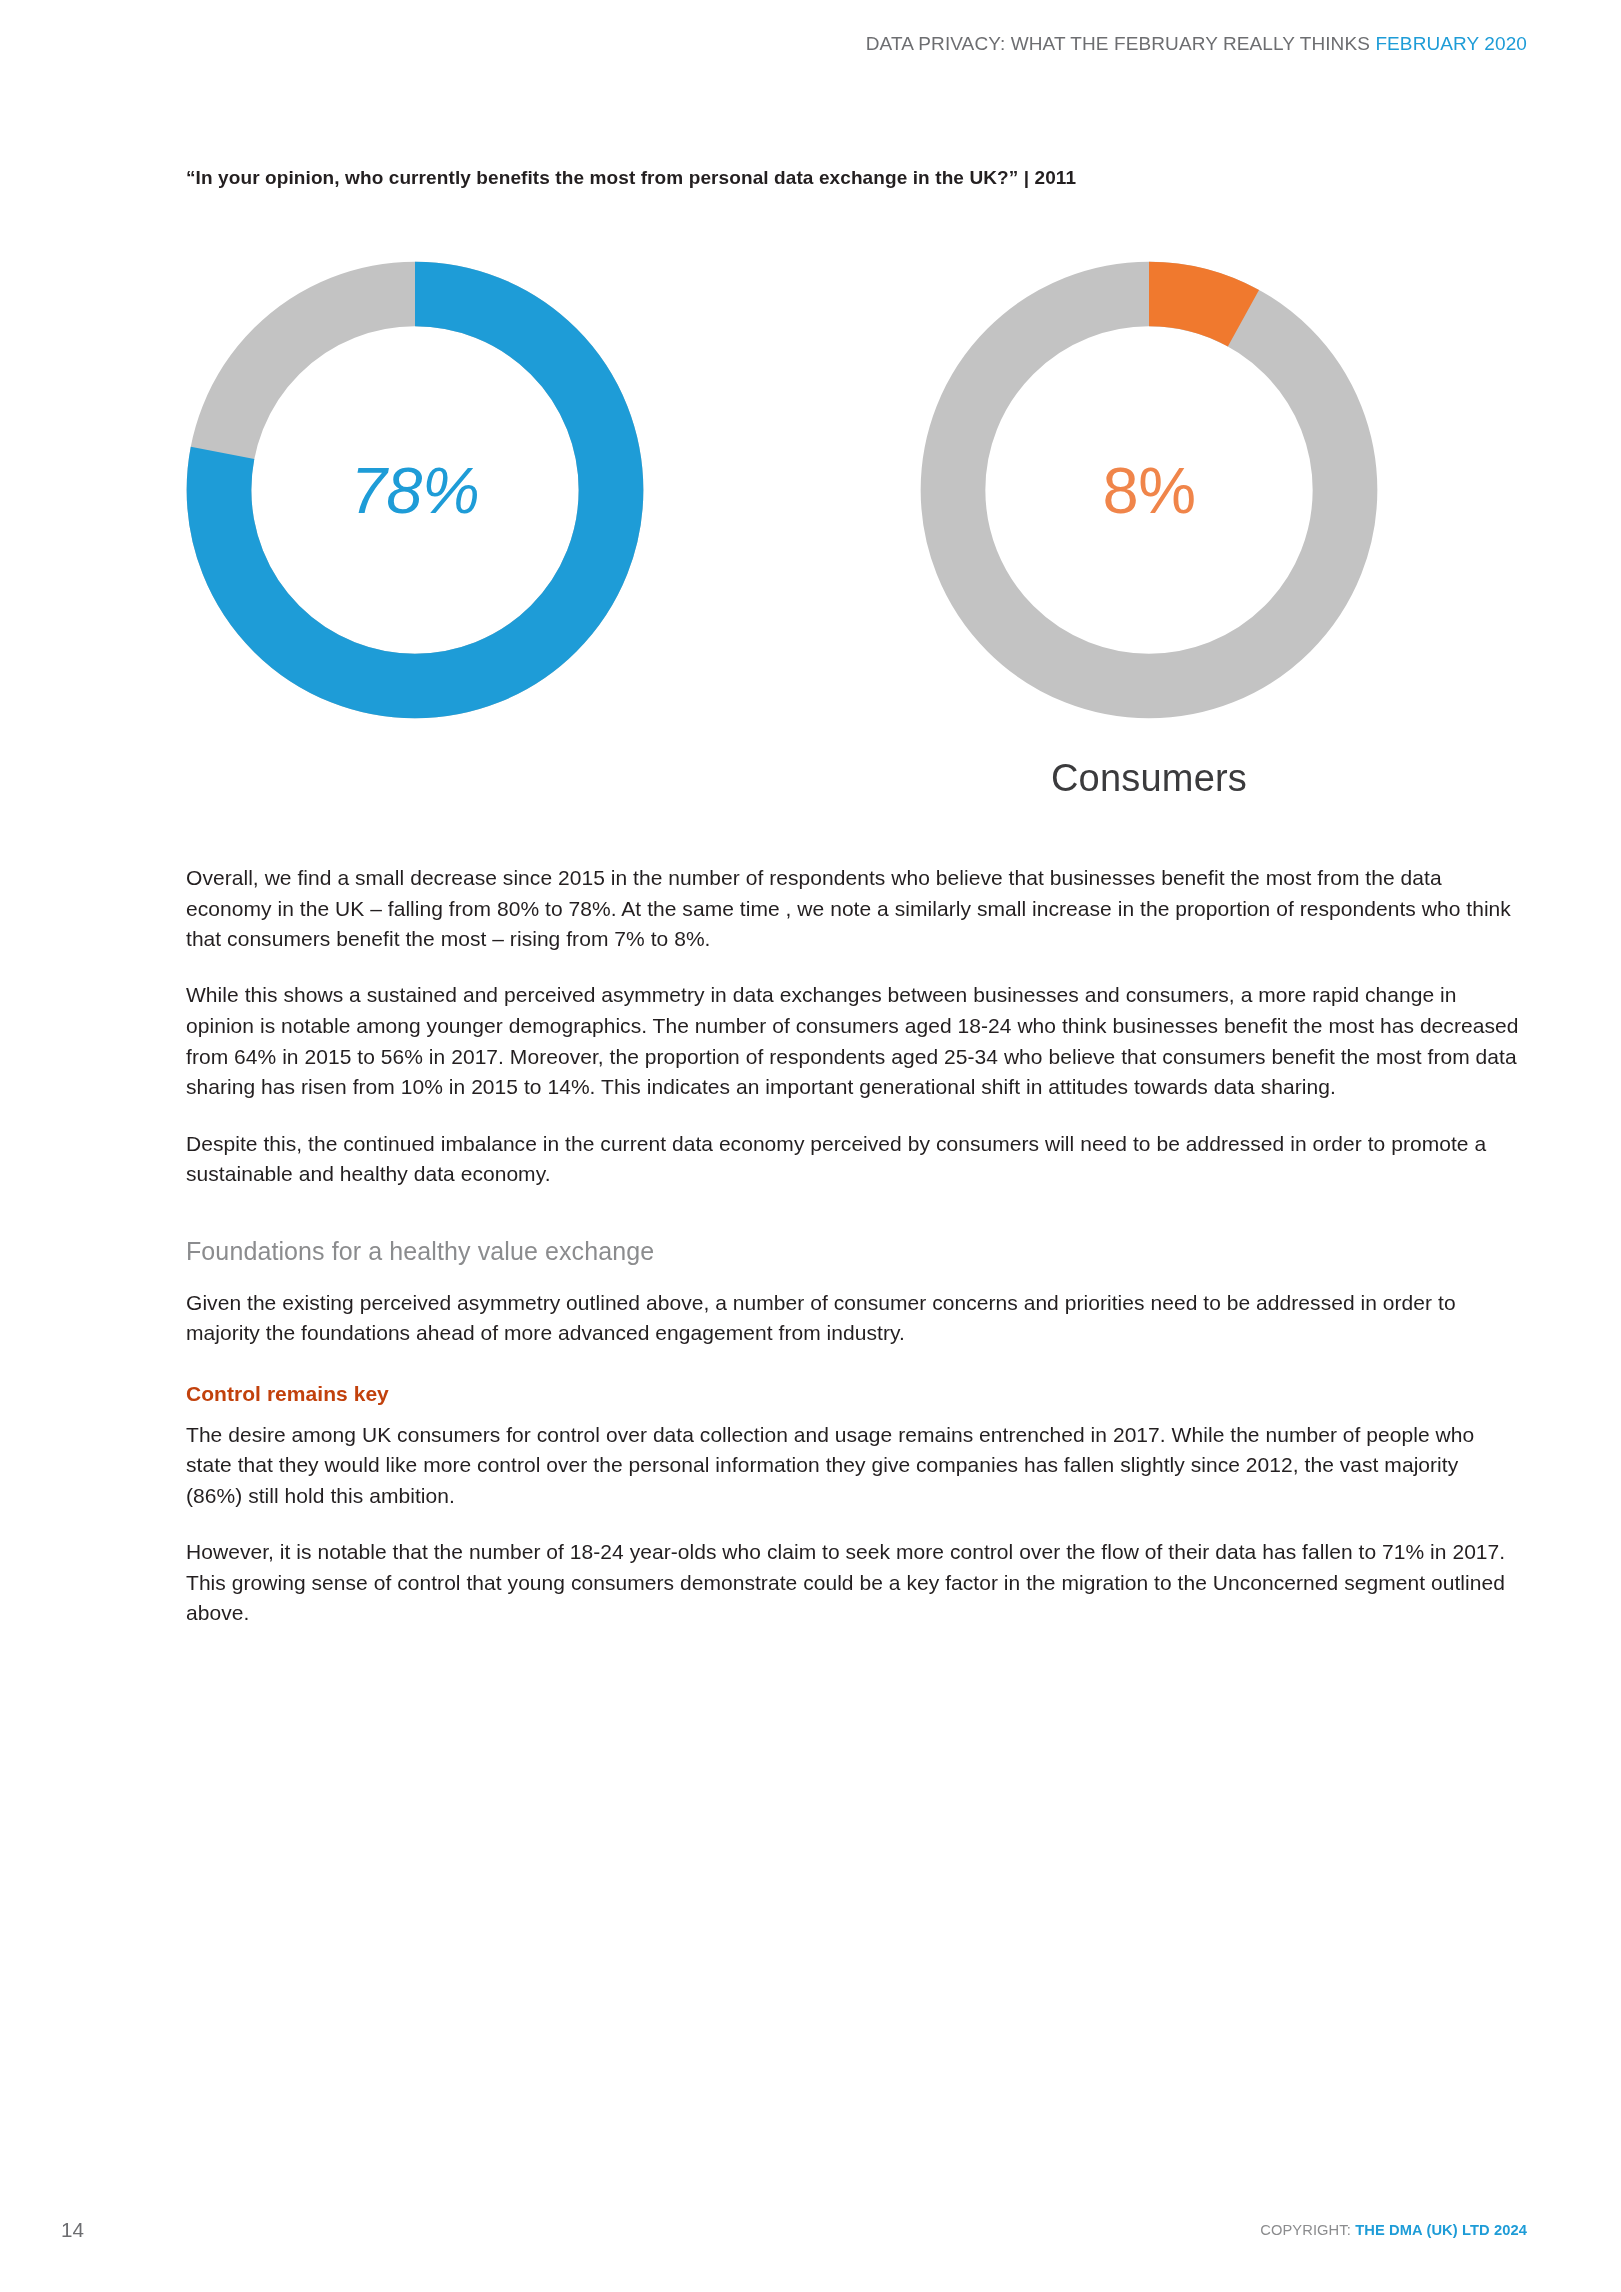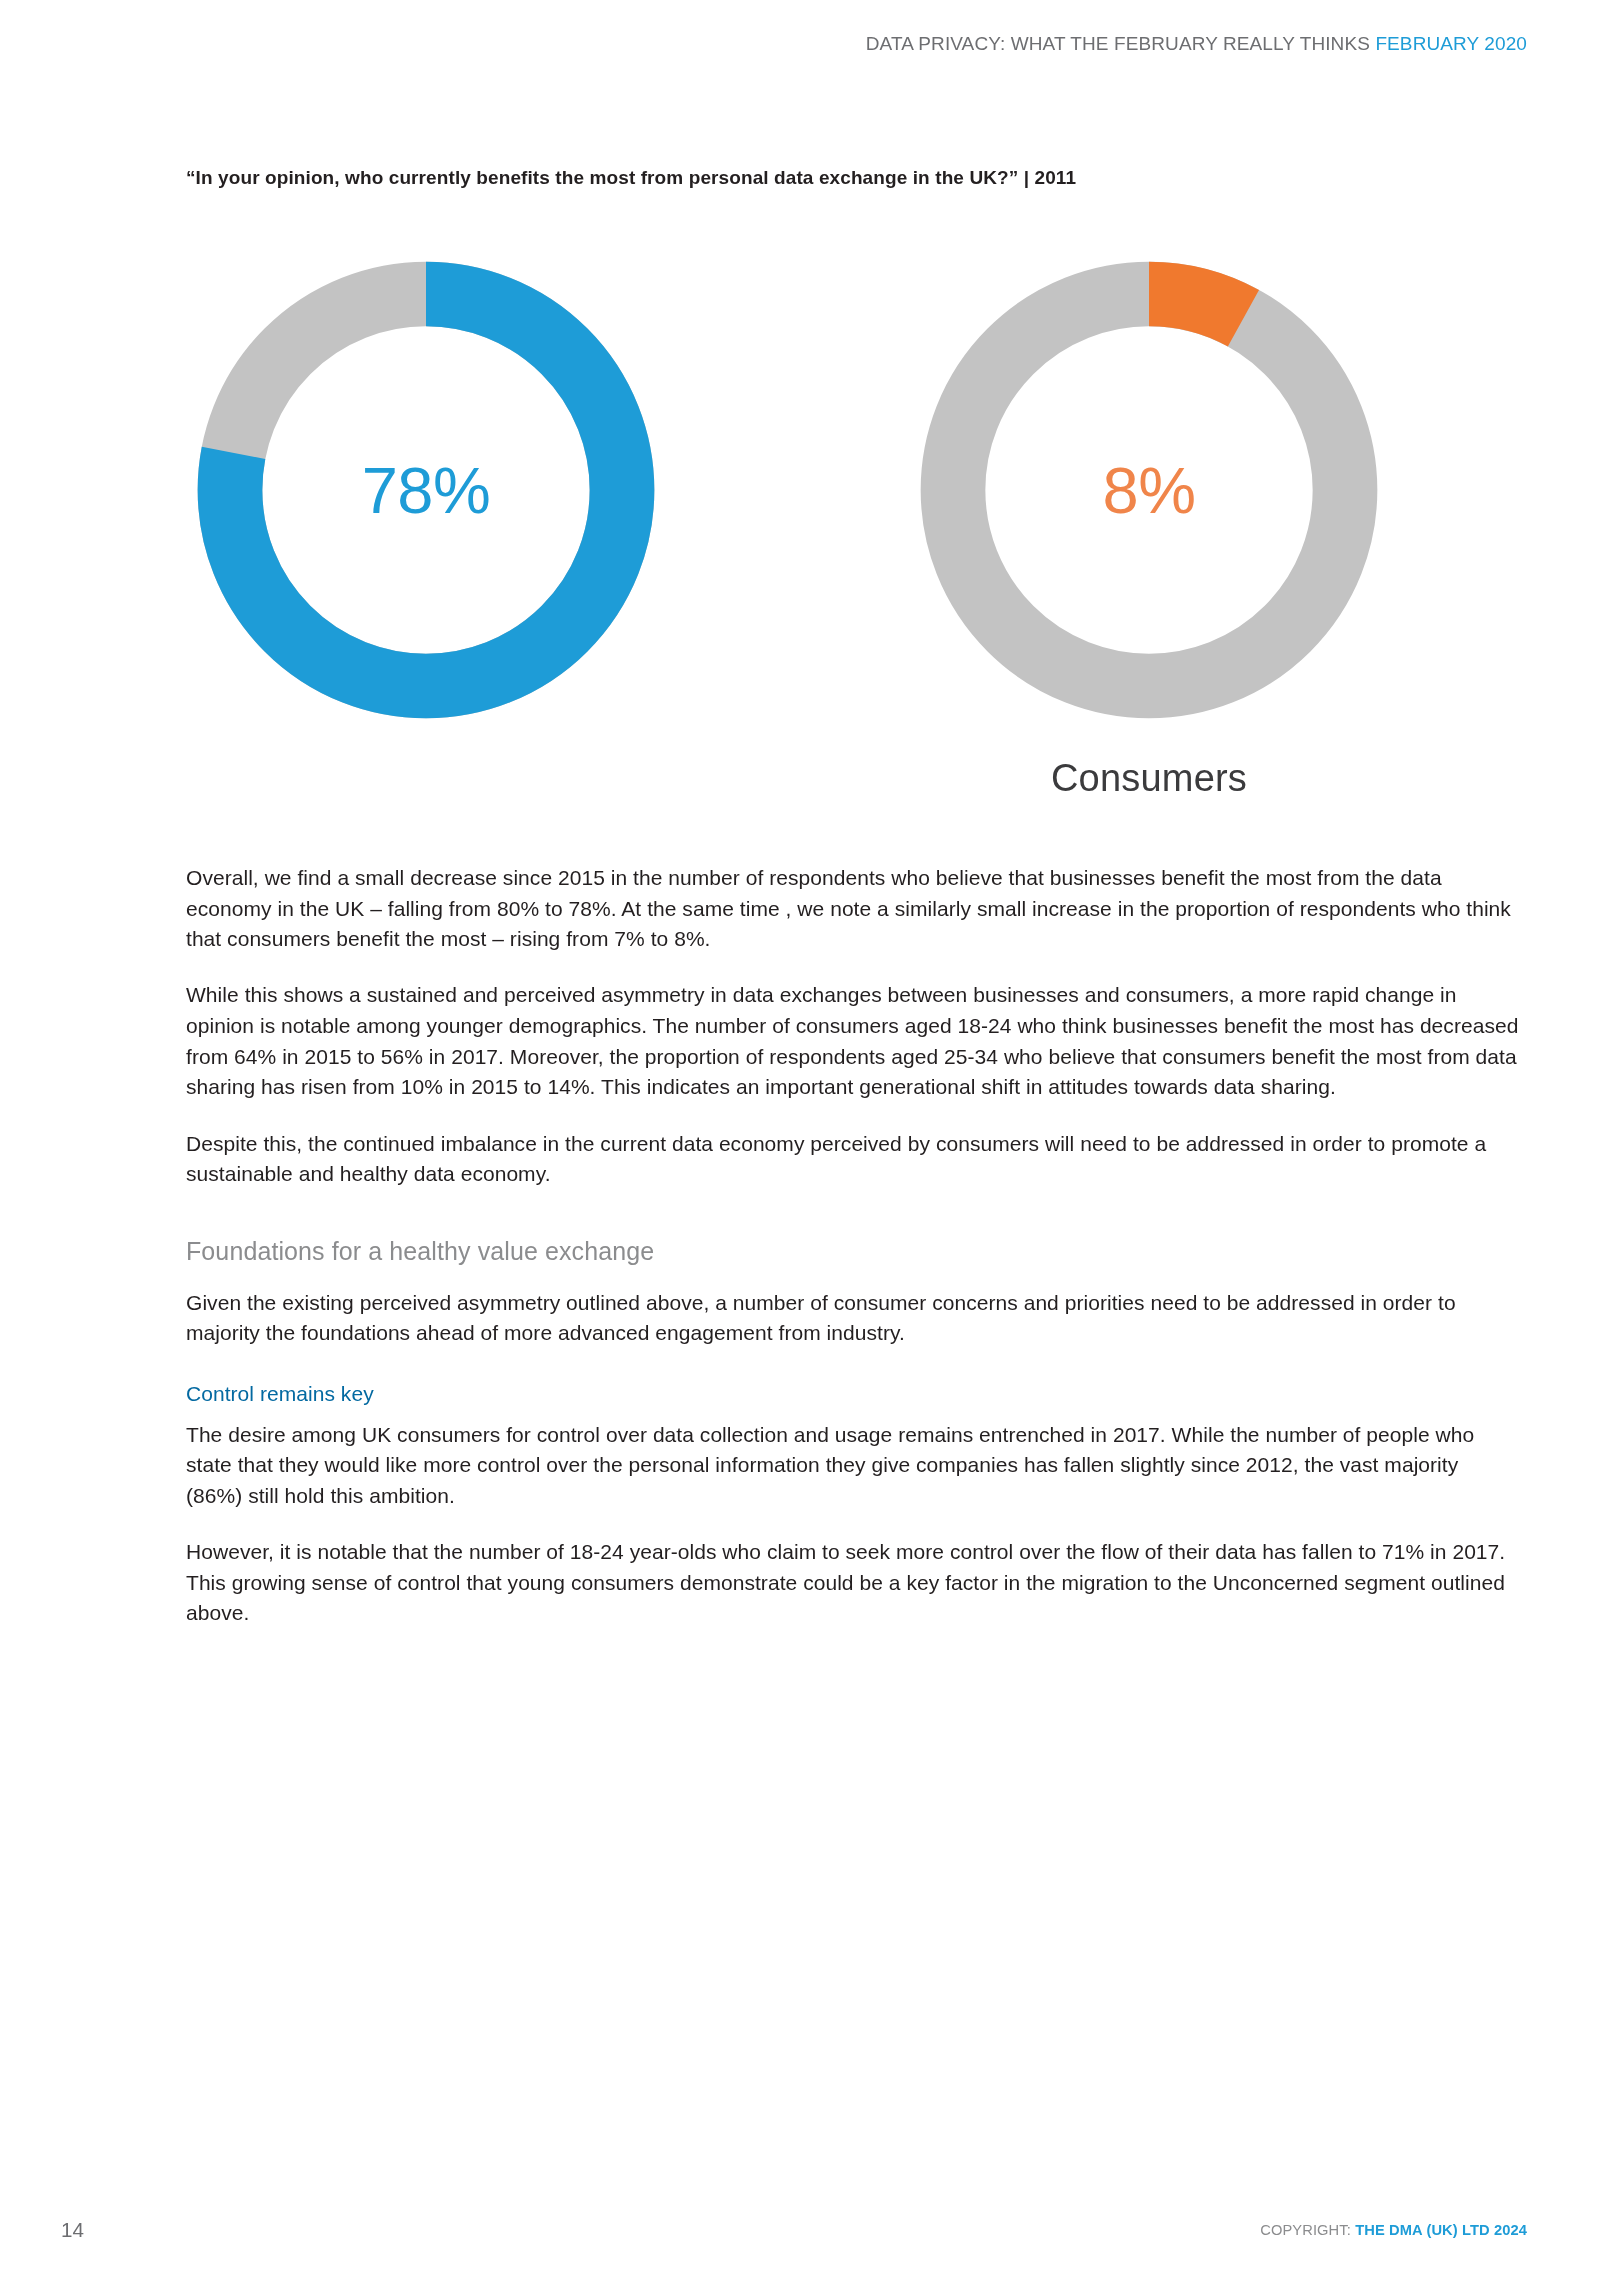--- a/index.html
+++ b/index.html
@@ -48,21 +48,21 @@
     left: 147px;
     width: 1333px;
     height: 608px;
   }
   .donut-cell {
     position: absolute;
     top: 0;
     width: 510px;
     height: 608px;
   }
-  .donut-cell.left  { left: 24px; }
+  .donut-cell.left  { left: 13px; font-style: italic; }
   .donut-cell.right { left: 747px; }
 
   .donut-wrap {
     position: relative;
     width: 490px;
     height: 490px;
     margin: 0 auto;
   }
   .donut-wrap svg {
     display: block;
@@ -111,22 +111,22 @@
   h2.section-heading {
     margin: 47px 0 21.6px 0;
     font-size: 25px;
     font-weight: normal;
     color: #8b8c8e;
     letter-spacing: 0.1px;
   }
   h3.sub-heading {
     margin: 33px 0 13.7px 0;
     font-size: 21px;
-    font-weight: normal;
-    color: #0369a1;
+    font-weight: bold;
+    color: #c2410c;
     letter-spacing: 0.05px;
   }
 
   
   .page-number {
     position: absolute;
     left: 61px;
     bottom: 51px;
     font-size: 20.6px;
     color: #6d6e71;

